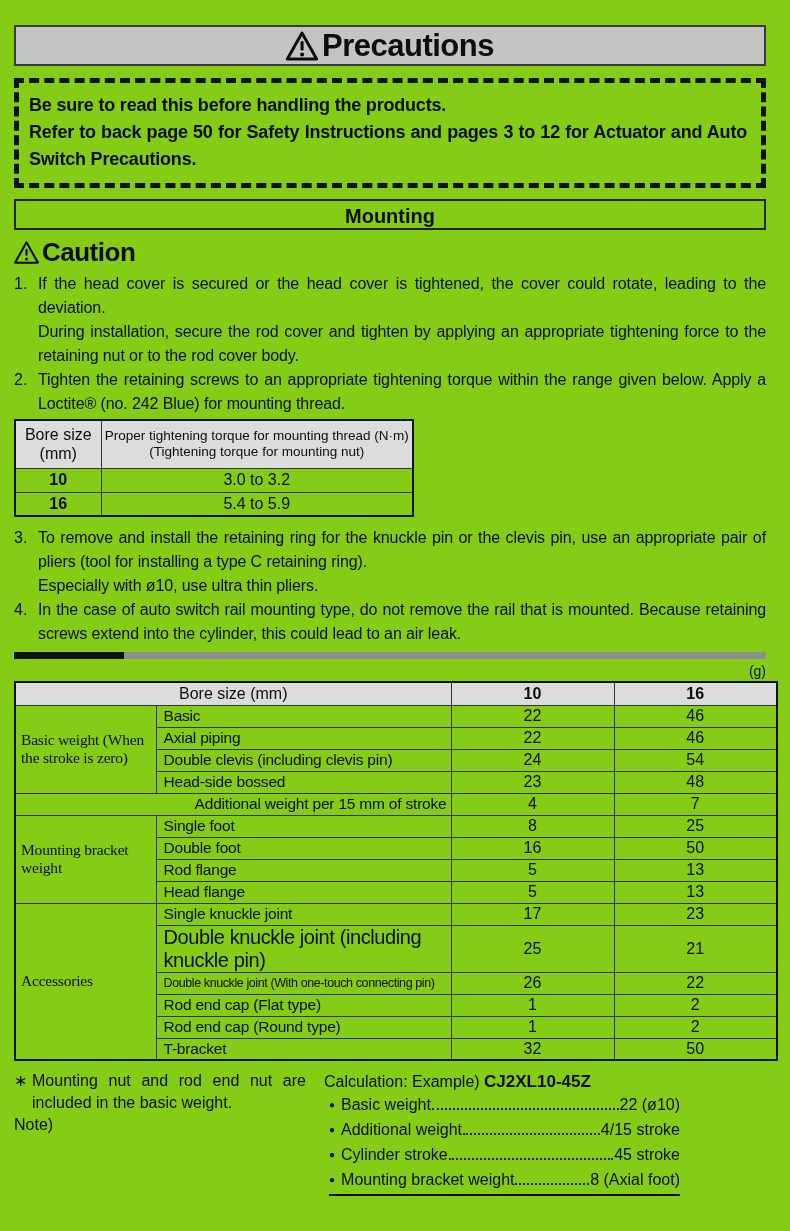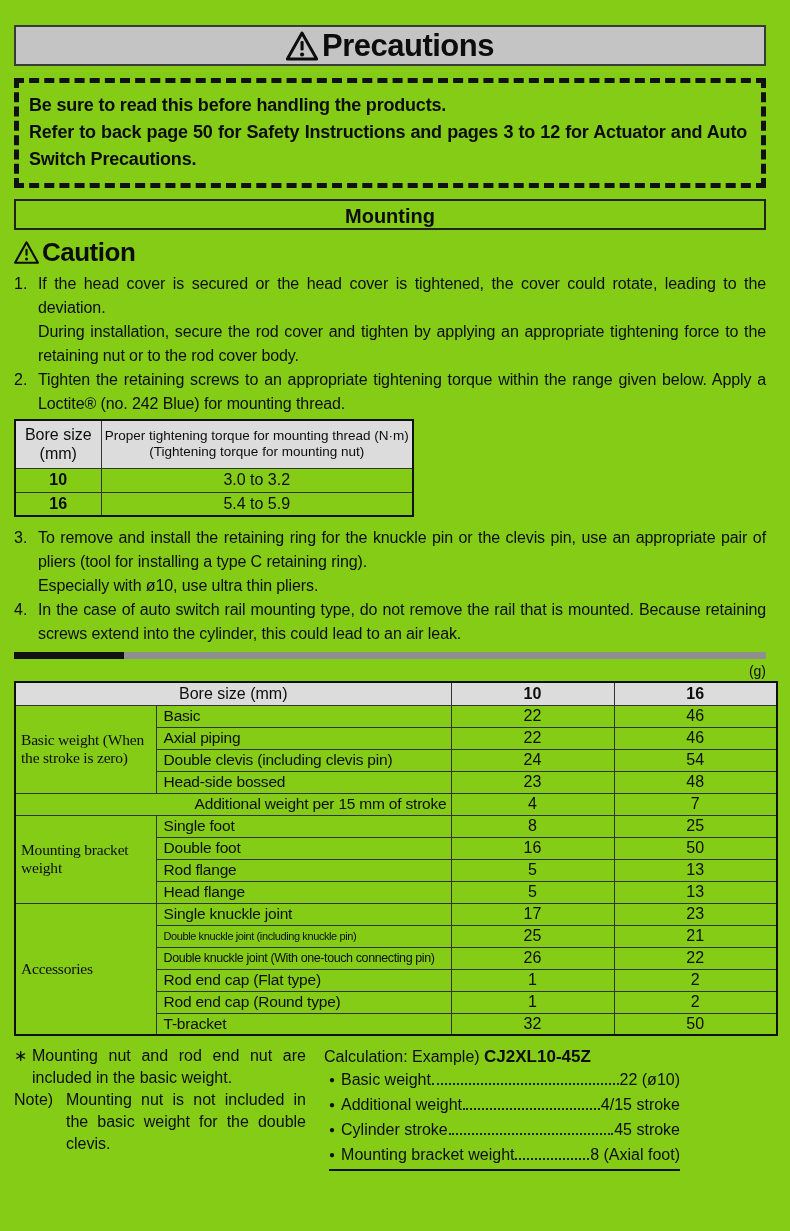--- a/index.html
+++ b/index.html
@@ -70,21 +70,21 @@
   .w-unit{margin-top:5px;text-align:right;font-size:14px;line-height:15px;}
 
   .wt{margin-top:2px;width:762px;table-layout:fixed;border:2px solid #111;}
   .wt th,.wt td{border:1px solid #333;vertical-align:middle;padding:0 4px;}
   .wt th{background:var(--table_header_bg);height:23px;font-size:16px;}
   .wt th.bore-span{font-weight:normal;text-align:center;}
   .wt th.num{font-weight:bold;text-align:center;}
   .wt td{height:22px;font-size:15.5px;letter-spacing:-0.2px;}
   .wt td.grp{font-size:15.5px;line-height:18px;padding-left:5px;font-family:Liberation Serif, serif;}
   .wt td.lbl{padding-left:7px;}
-  .wt td.lbl.sm{font-size:11px;letter-spacing:-0.4px;margin-left:35px;}
+  .wt td.lbl.sm{font-size:20px;letter-spacing:-0.4px;margin-left:35px;}
   .wt td.lbl.xs{font-size:12.5px;letter-spacing:-0.4px;}
   .wt td.val{text-align:center;font-size:16px;letter-spacing:0;}
   col.wc1{width:141px;} col.wc2{width:295px;} col.wc3{width:163px;} col.wc4{width:163px;}
 
   
   .footer{margin-top:9px;display:flex;}
   .fnotes{width:292px;flex:0 0 292px;}
   .fnote{display:flex;font-size:16px;line-height:22px;}
   .fnote .mk{flex:0 0 auto;padding-right:5px;}
   .fnote .tx{flex:1;text-align:justify;}
@@ -293,21 +293,20 @@
     </table>
 
   <div class="footer">
     <div class="fnotes">
       <div class="fnote n1">
         <span class="mk">∗</span>
         <span class="tx">Mounting nut and rod end nut are included in the basic weight.</span>
       </div>
       <div class="fnote n2">
         <span class="mk">Note)</span>
-        <span class="tx">Mounting nut is not included in the basic weight for the double clevis.</span>
       </div>
     </div>
 
     <div class="calc">
       <div class="calc-title">
         <span>Calculation: Example) </span><span class="model">CJ2XL10-45Z</span>
       </div>
       <div class="calc-lines">
         <div class="calc-line">
           <span class="bullet">●</span>

